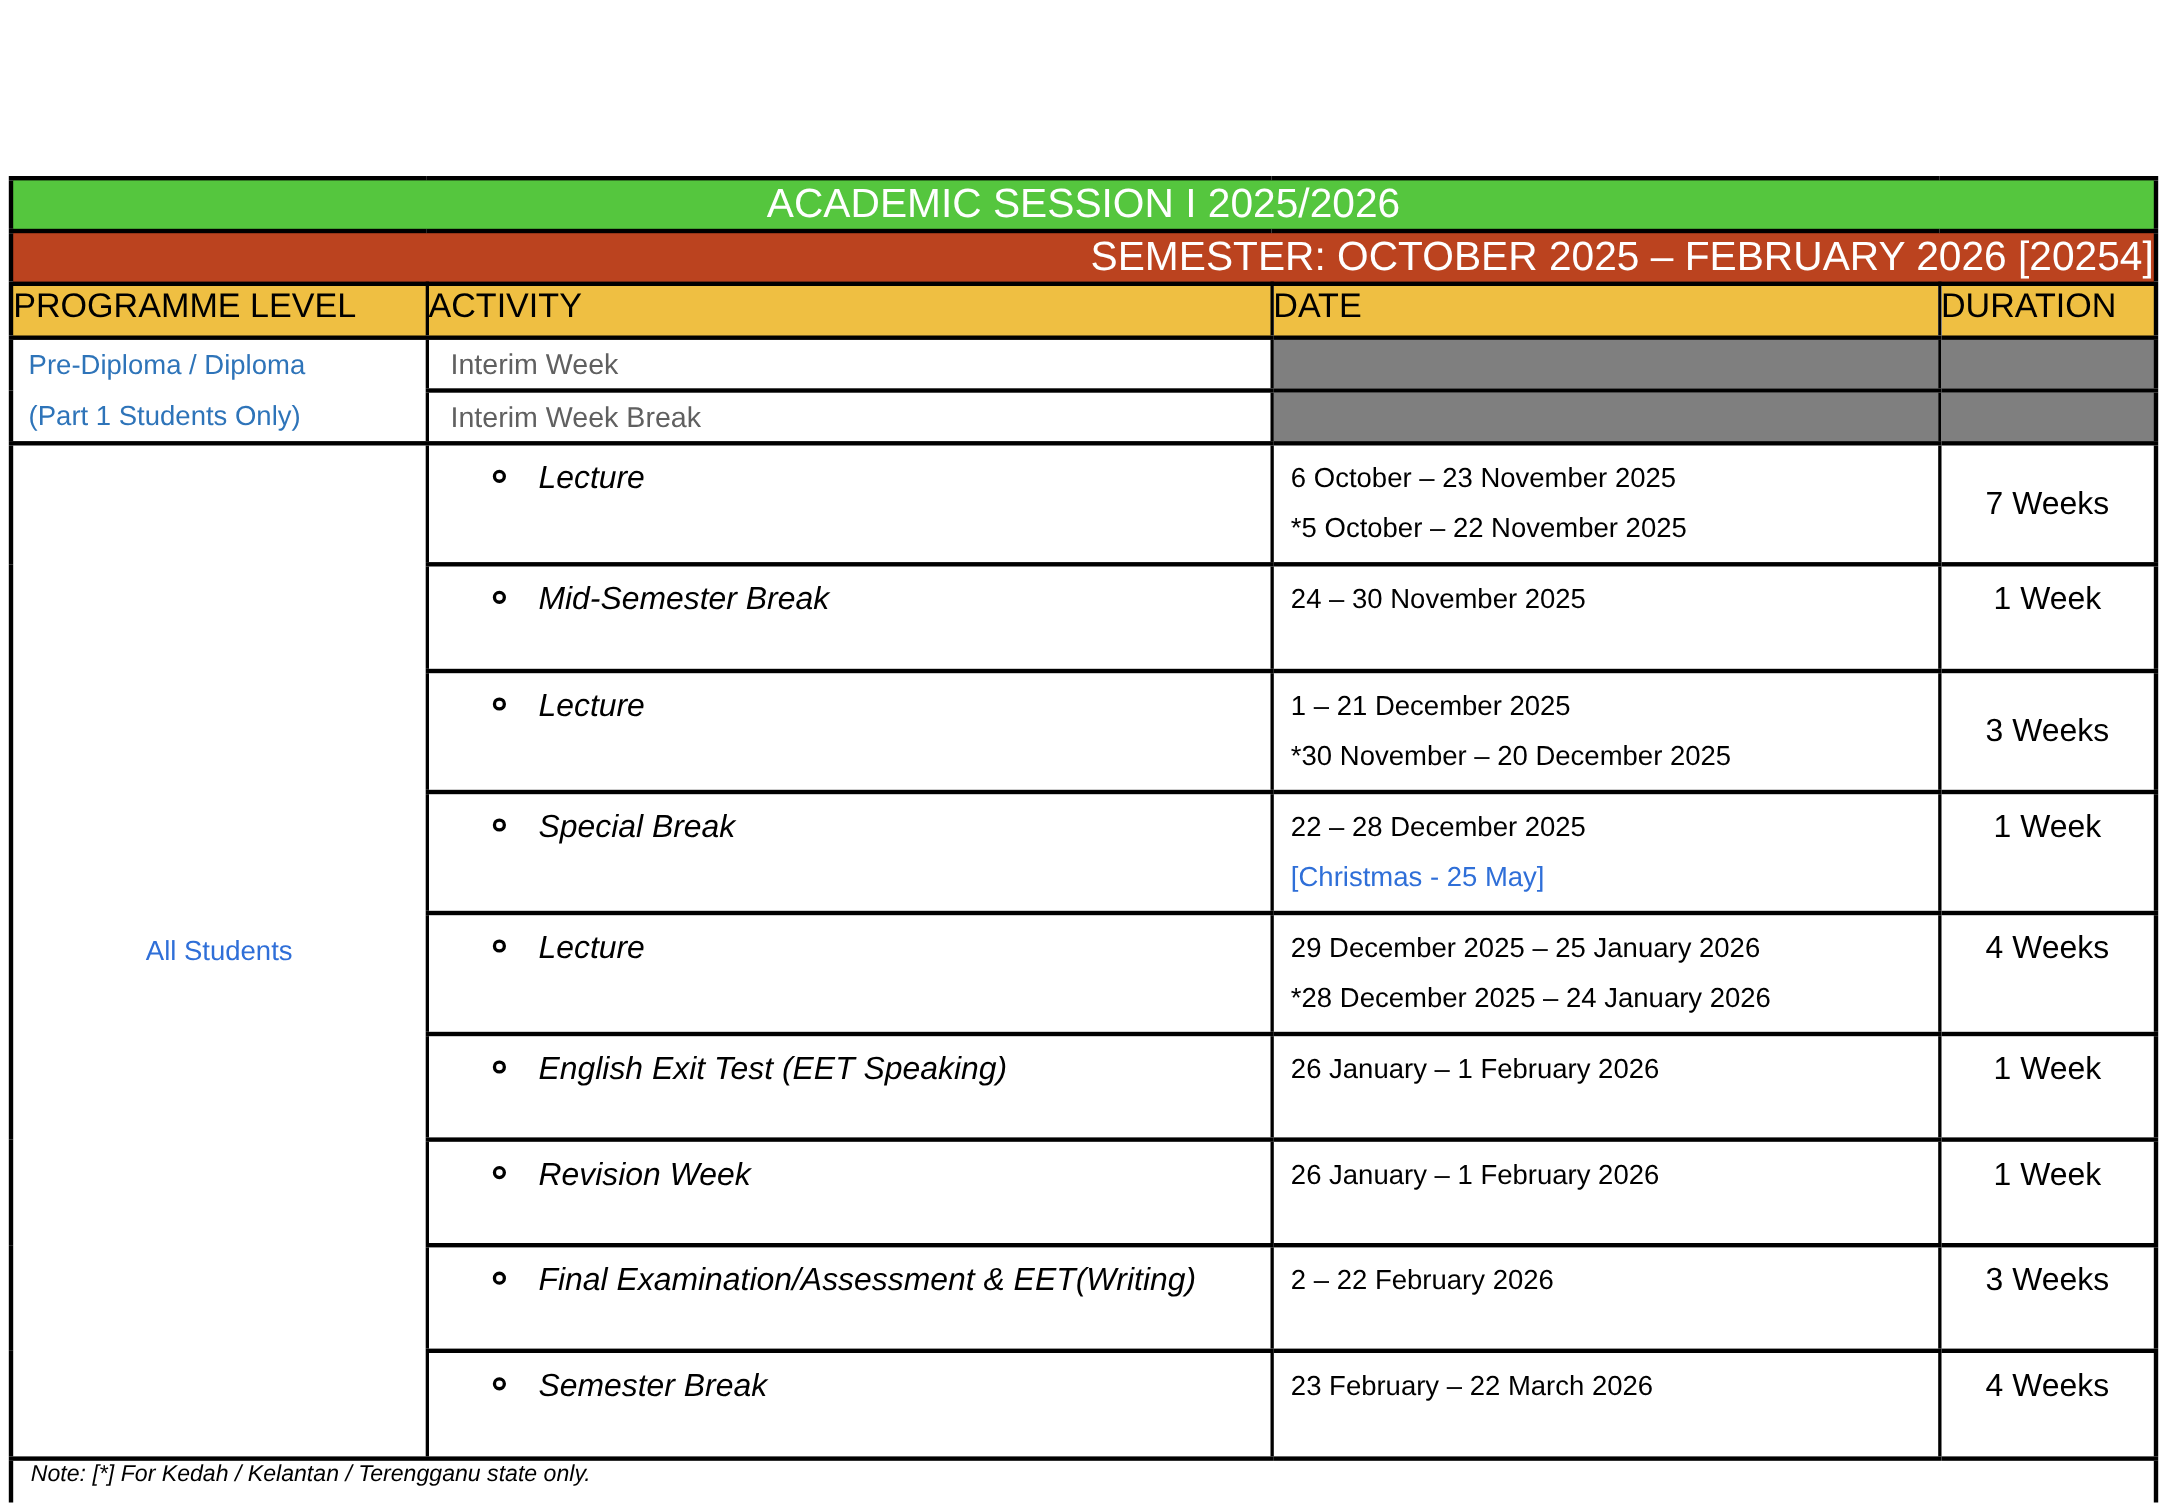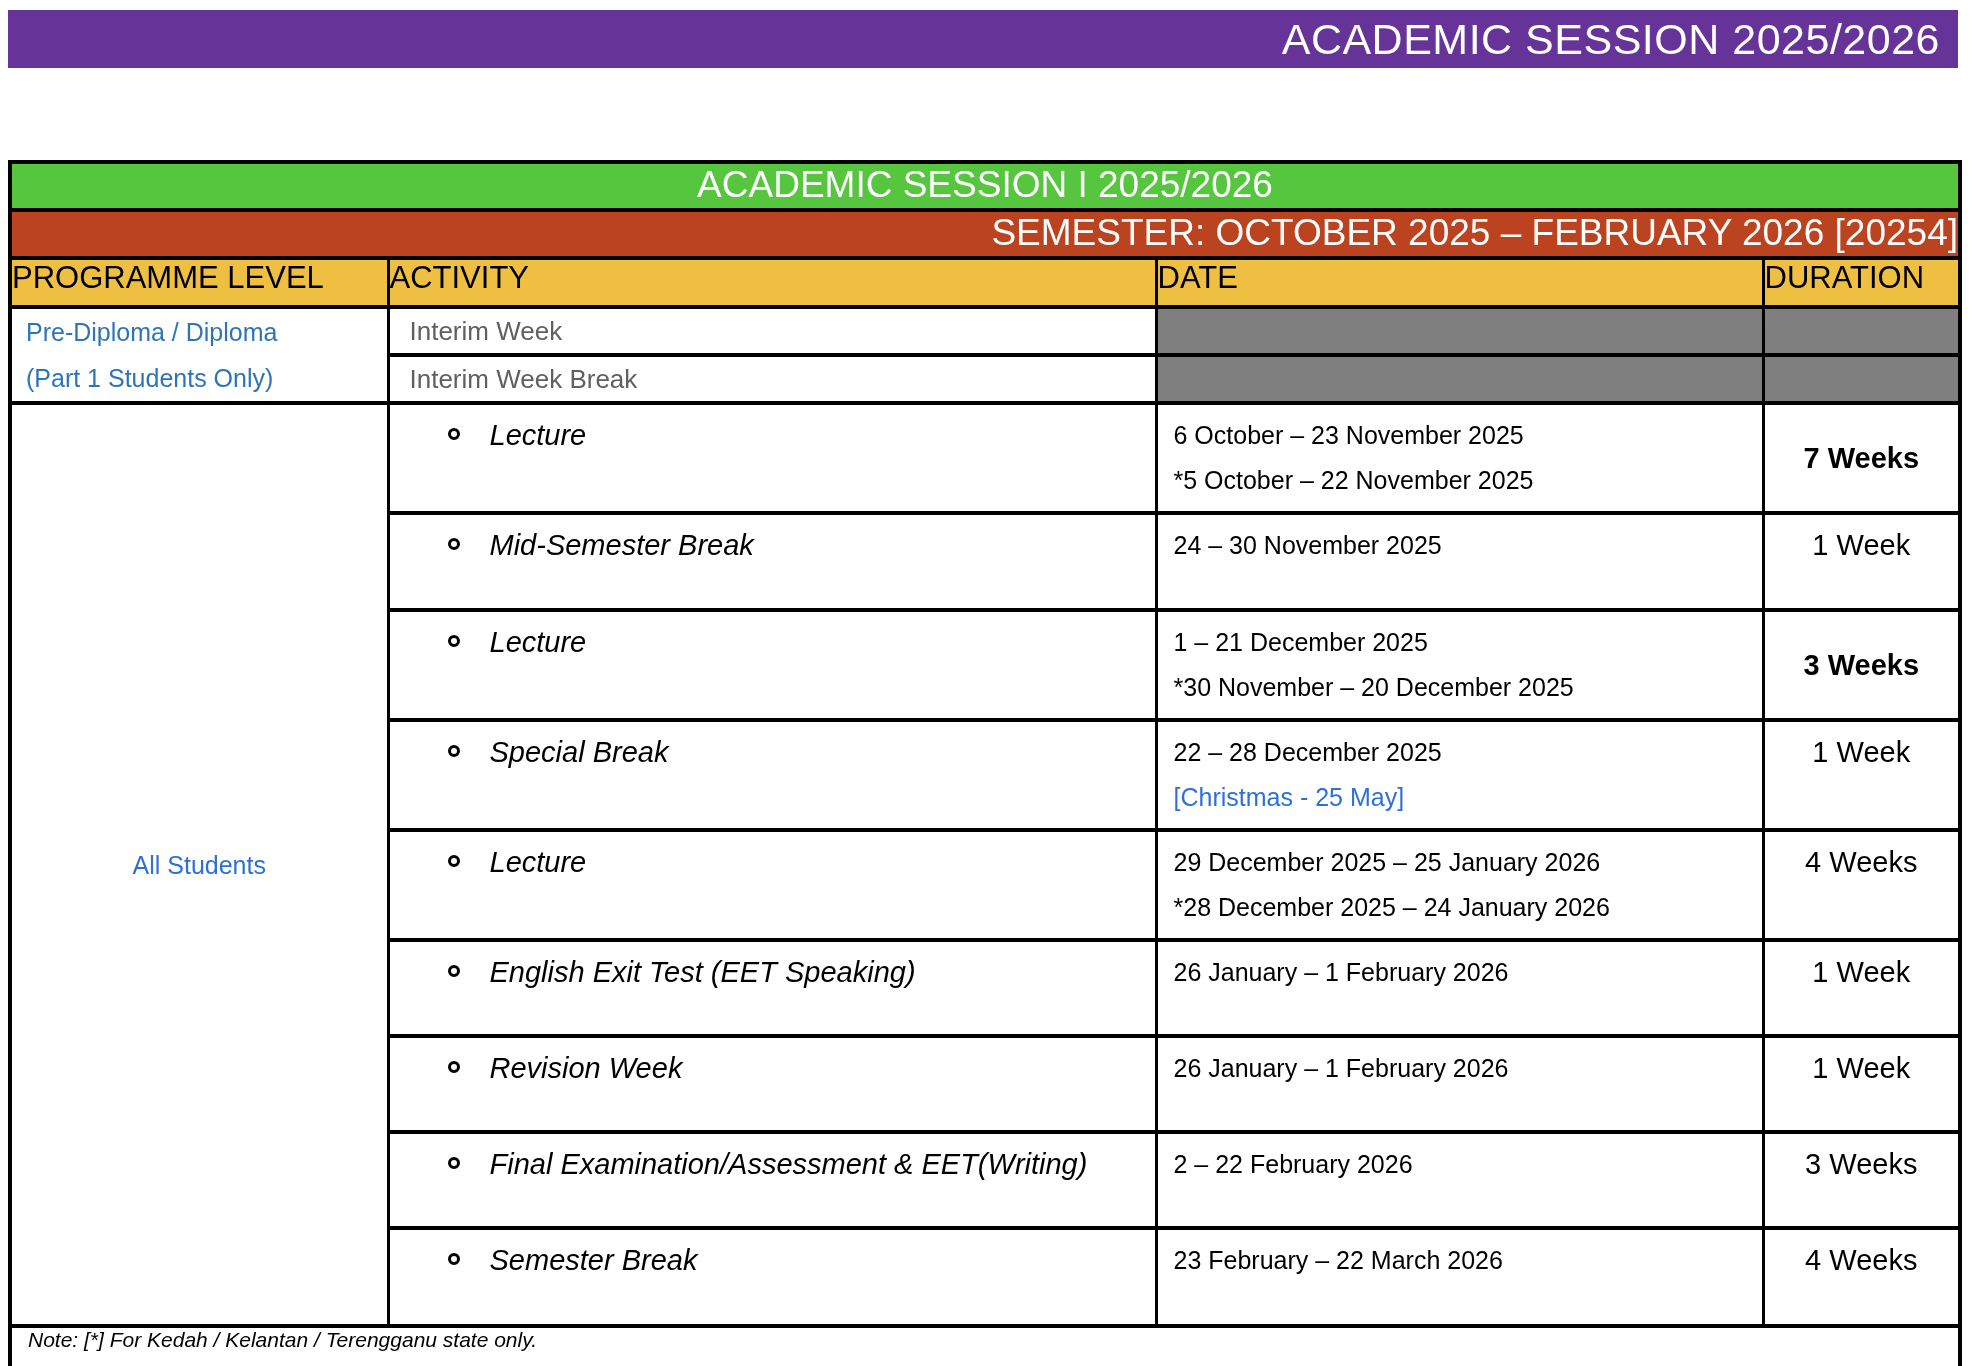--- a/index.html
+++ b/index.html
@@ -65,35 +65,32 @@
   .activity-cell { font-size:29px; line-height:45px; padding:8px 10px 8px 58px;font-style:italic; }
   .bullet {
     display:inline-block; width:12px; height:12px;
     border:3px solid #000; border-radius:50%;
     margin-right:30px; vertical-align:middle; position:relative; top:-3px;
   }
   .date-cell { font-size:25px; line-height:45px; padding:8px 10px 8px 16px; }
   .date-line { display:block; white-space:nowrap; }
   .date-line.accent { color:var(--blue-bright, #2F6FD8); }
   .dur-cell { font-size:29px; line-height:45px; text-align:center; padding-top:8px; }
-  .dur-cell.v-mid { vertical-align:middle !important; padding-top:0;font-weight:bold; }
+  .dur-cell.v-mid { vertical-align:middle !important; padding-top:0; }
 
   .note-row td {
     font-size:21px; font-style:italic; vertical-align:middle;
     padding-left:16px;
   }
 </style>
 </head>
 <body>
 
 <div class="page">
 
-  <div class="top-banner">
-    <span>ACADEMIC SESSION 2025/2026</span>
-  </div>
 
   <div class="cal-wrap">
     <table class="cal">
       <colgroup>
         <col style="width:378px">
           <col style="width:768px">
           <col style="width:607px">
           <col style="width:197px">
       </colgroup>
 

